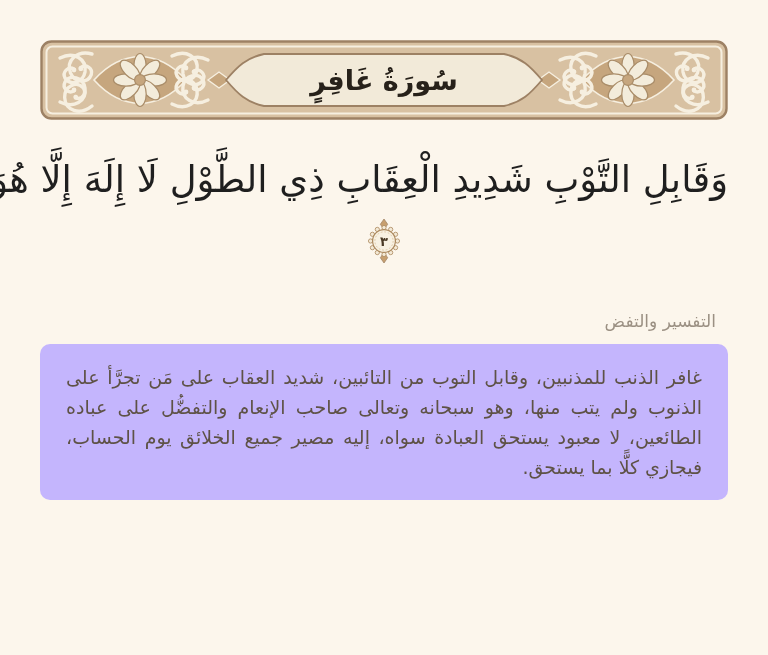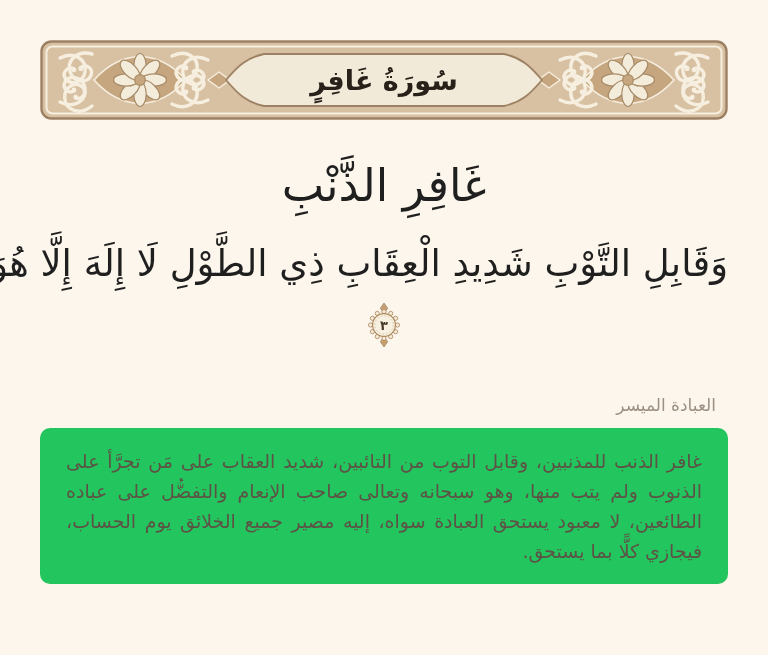--- a/index.html
+++ b/index.html
@@ -75,21 +75,21 @@
     margin-top: 48px;
     text-align: left;           
     direction: rtl;
     text-align: right;
     padding-right: 12px;
     font-size: 17px;
     color: #9b9083;
   }
   .tafsir-box {
     margin-top: 13px;
-    background: #22c55e;
+    background: #c4b5fd;
     border-radius: 10px;
     padding: 18px 26px;
     direction: rtl;
     text-align: justify;
     text-align-last: right;
     font-size: 19px;
     line-height: 30px;
     color: #5e5246;
   }
 </style>
@@ -139,21 +139,20 @@
       <use href="#sidepanel"></use>
       <use href="#sidepanel" transform="translate(688,0) scale(-1,1)"></use>
 
       <path d="M 186 40 C 198 26, 206 18, 224 14 L 464 14 C 482 18, 490 26, 502 40
                C 490 54, 482 62, 464 66 L 224 66 C 206 62, 198 54, 186 40 Z" fill="#f2ead9" stroke="#9d8164" stroke-width="1.8"></path>
     </svg>
     <div class="surah-title">سُورَةُ غَافِرٍ</div>
   </div>
 
   <div class="verse-block">
-    <div class="verse-line1">غَافِرِ الذَّنْبِ</div>
     <div class="verse-line2">وَقَابِلِ التَّوْبِ شَدِيدِ الْعِقَابِ ذِي الطَّوْلِ لَا إِلَهَ إِلَّا هُوَ إِلَيْهِ</div>
     <div class="verse-line3">
       <svg width="36" height="44" viewBox="0 0 44 54" xmlns="http://www.w3.org/2000/svg">
         <polygon points="22,0 26.5,6.5 22,13 17.5,6.5" fill="#c79f6f" stroke="#9d8164" stroke-width="0.9"></polygon>
         <polygon points="22,41 26.5,47.5 22,54 17.5,47.5" fill="#c79f6f" stroke="#9d8164" stroke-width="0.9"></polygon>
         <g fill="#f3e9d6" stroke="#ad8a5f" stroke-width="1">
           <circle cx="22" cy="10.5" r="2.6"></circle>
             <circle cx="30.2" cy="12.8" r="2.6"></circle>
           <circle cx="36.2" cy="18.8" r="2.6"></circle>
             <circle cx="38.5" cy="27" r="2.6"></circle>
@@ -166,19 +165,19 @@
           <circle cx="7.8" cy="18.8" r="2.6"></circle>
             <circle cx="13.8" cy="12.8" r="2.6"></circle>
         </g>
         <circle cx="22" cy="27" r="14" fill="#f8f1e2" stroke="#ad8a5f" stroke-width="1.5"></circle>
         <circle cx="22" cy="27" r="11.2" fill="none" stroke="#d9c09a" stroke-width="1" stroke-dasharray="2.2,2.2"></circle>
         <text x="22" y="33" text-anchor="middle" font-size="16" font-weight="bold" fill="#4a3a26" font-family="DejaVu Sans, sans-serif">٣</text>
       </svg>
     </div>
   </div>
 
-  <div class="tafsir-label">العبادة الميسر</div>
+  <div class="tafsir-label">التفسير والتفض</div>
 
   <div class="tafsir-box">
     <span>غافر الذنب للمذنبين، وقابل التوب من التائبين، شديد العقاب على مَن تجرَّأ على الذنوب ولم يتب منها، وهو سبحانه وتعالى صاحب الإنعام والتفضُّل على عباده الطائعين، لا معبود يستحق العبادة سواه، إليه مصير جميع الخلائق يوم الحساب، فيجازي كلًّا بما يستحق.</span>
   </div>
 
 </div>
 
 </body></html>

